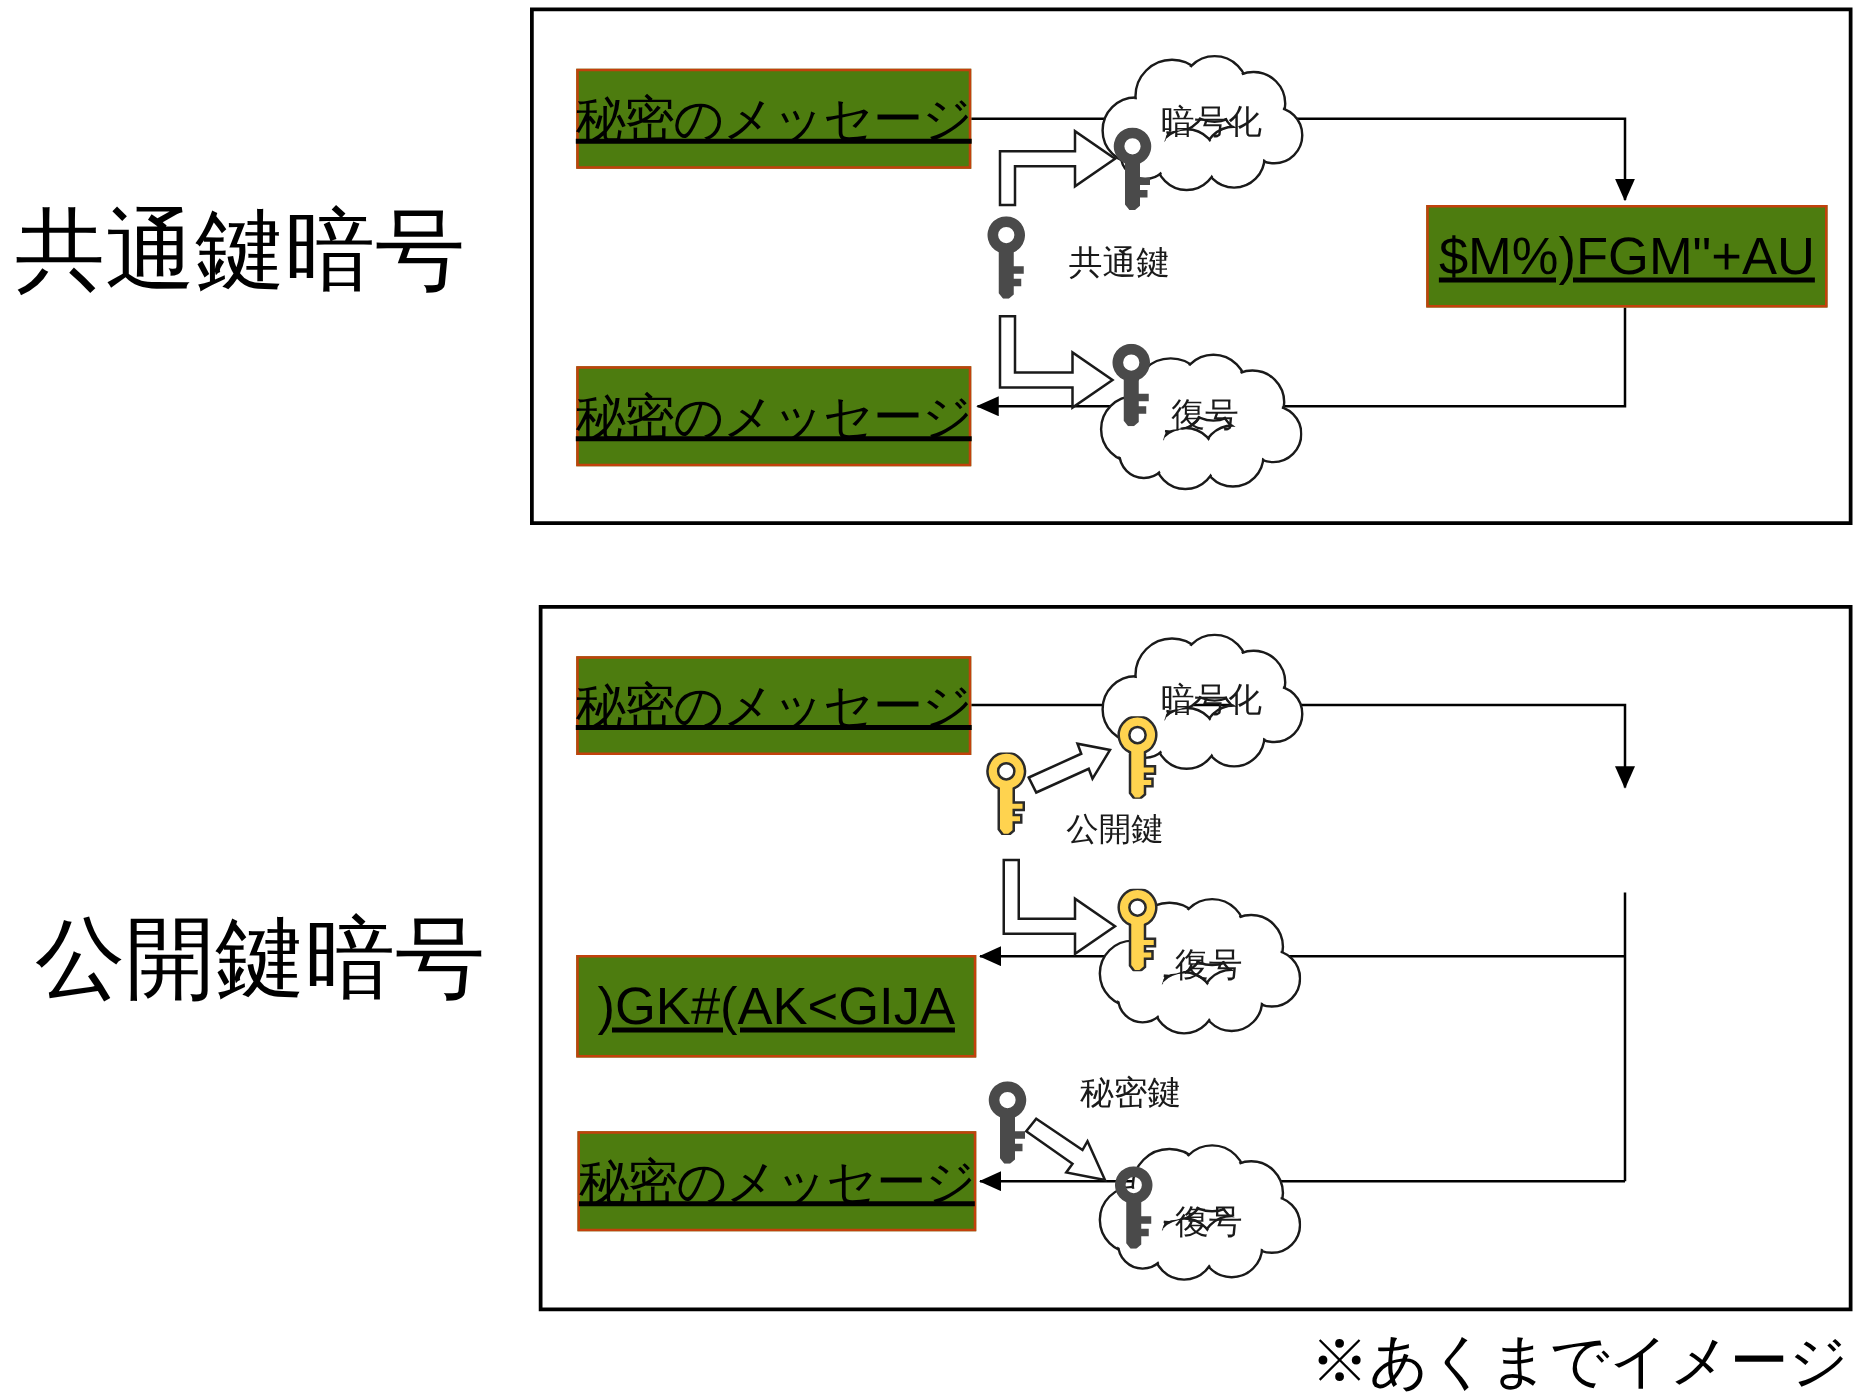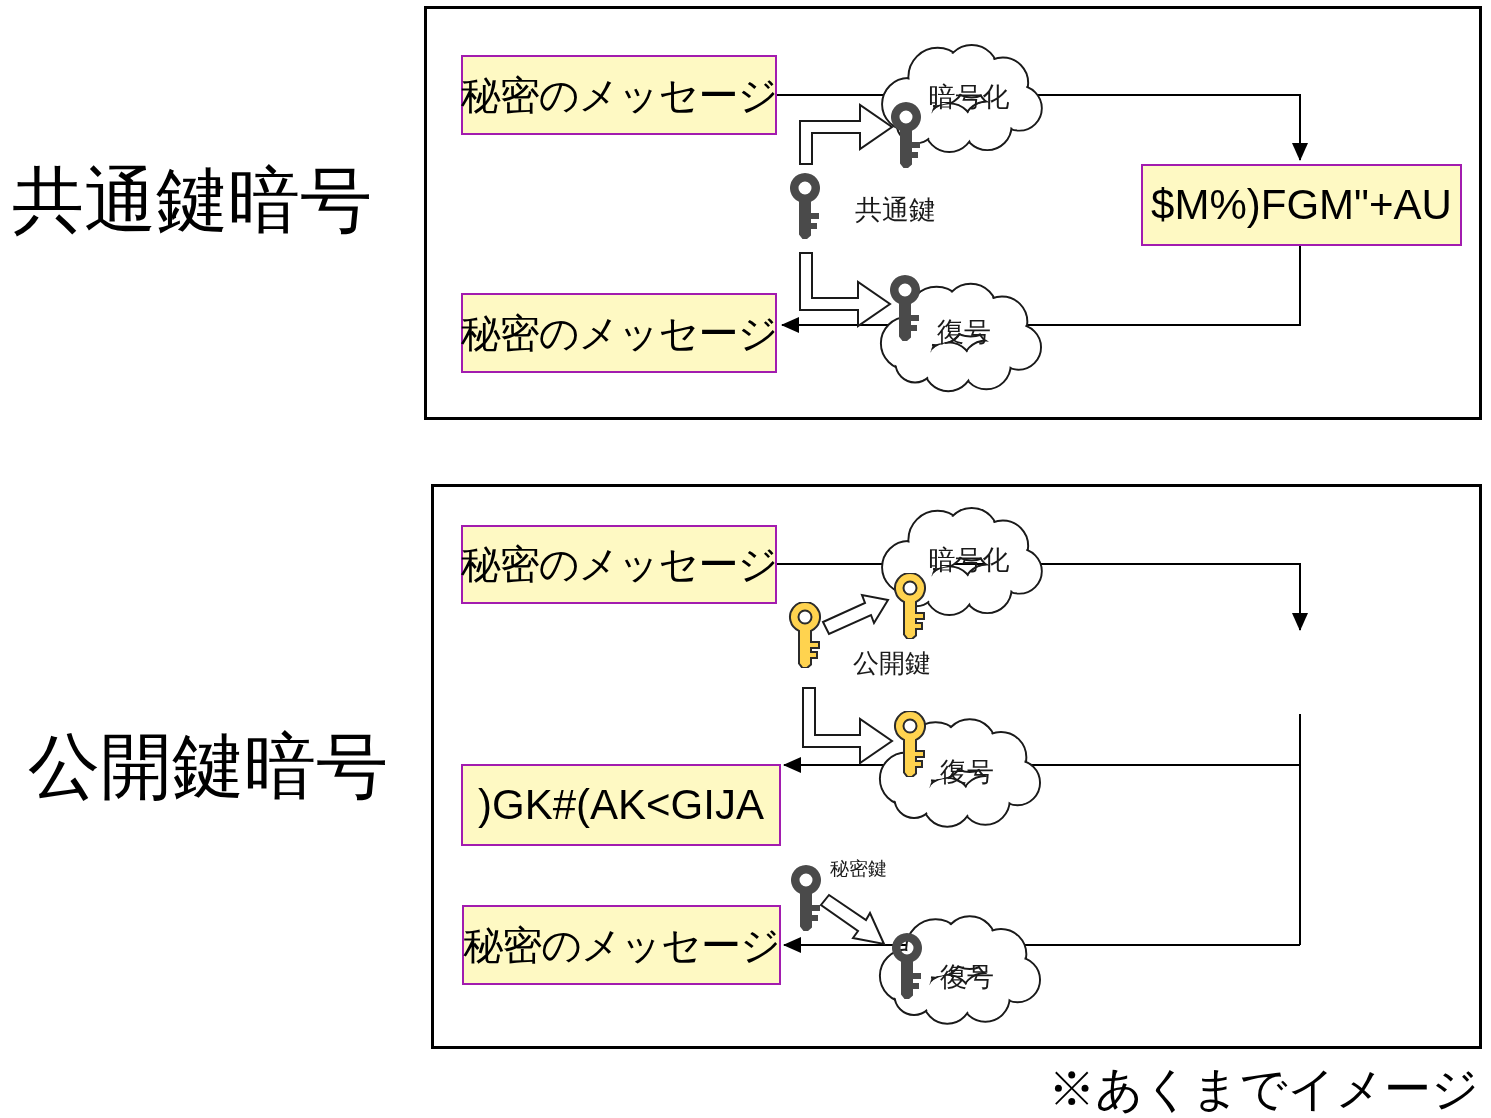--- a/index.html
+++ b/index.html
@@ -3,23 +3,23 @@
 <meta charset="utf-8">
 <style>
   html,body{margin:0;padding:0;background:#ffffff;}
   #stage{
     position:relative;width:1491px;height:1118px;background:#ffffff;overflow:hidden;
     font-family:"Liberation Sans","DejaVu Sans",sans-serif;color:#000;
   }
   #shapes{position:absolute;left:0;top:0;width:1491px;height:1118px;}
   .panel{position:absolute;border:3px solid #000;background:transparent;}
   .msgbox{
-    position:absolute;border:2px solid #a21caf;background:#fef9c3;
+    position:absolute;border:2px solid #c2410c;background:#4d7c0f;
     display:flex;align-items:center;justify-content:center;
-    font-size:40px;letter-spacing:-1px;white-space:nowrap;
+    font-size:40px;letter-spacing:-1px;white-space:nowrap;text-decoration:underline;
   }
   .cipherbox{font-size:42px;letter-spacing:0;}
   .biglabel{
     position:absolute;font-family:"Liberation Serif","DejaVu Serif",serif;
     font-size:72px;line-height:1.05;white-space:nowrap;color:#000;text-align:center;
   }
   .cloudlabel{
     position:absolute;transform:translate(-50%,-50%);
     font-size:27px;white-space:nowrap;color:#1a1a1a;
   }
@@ -122,18 +122,18 @@
   <div class="keylabel" style="left:827px;top:192px;font-size:27px;">共通鍵</div>
   <div class="cloudlabel" style="left:964px;top:332px;">復号</div>
 
   <div class="msgbox" style="left:461px;top:525px;width:312px;height:75px;">秘密のメッセージ</div>
   <div class="msgbox cipherbox" style="left:461px;top:724px;width:316px;height:78px;margin-top:40px;">)GK#(AK&lt;GIJA</div>
   <div class="msgbox" style="left:462px;top:905px;width:315px;height:76px;">秘密のメッセージ</div>
 
   <div class="cloudlabel" style="left:969px;top:560px;">暗号化</div>
   <div class="keylabel" style="left:825px;top:646px;">公開鍵</div>
   <div class="cloudlabel" style="left:967px;top:772px;">復号</div>
-  <div class="keylabel" style="left:802px;top:856px;font-size:19px;">秘密鍵</div>
+  <div class="keylabel" style="left:836px;top:856px;font-size:27px;">秘密鍵</div>
   <div class="cloudlabel" style="left:967px;top:977px;">復号</div>
 
   <div class="footnote" style="right:12px;top:1058px;">※あくまでイメージ</div>
 
 </div>
 
 </body></html>

